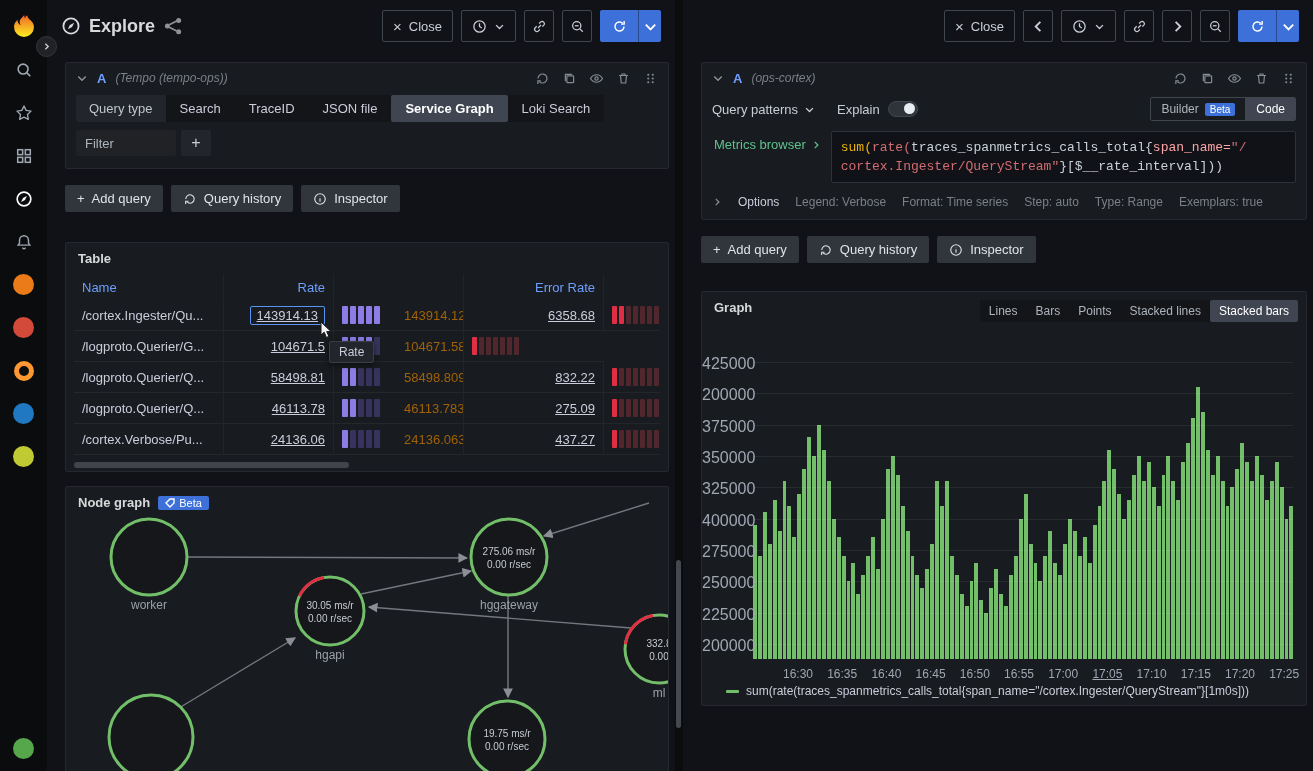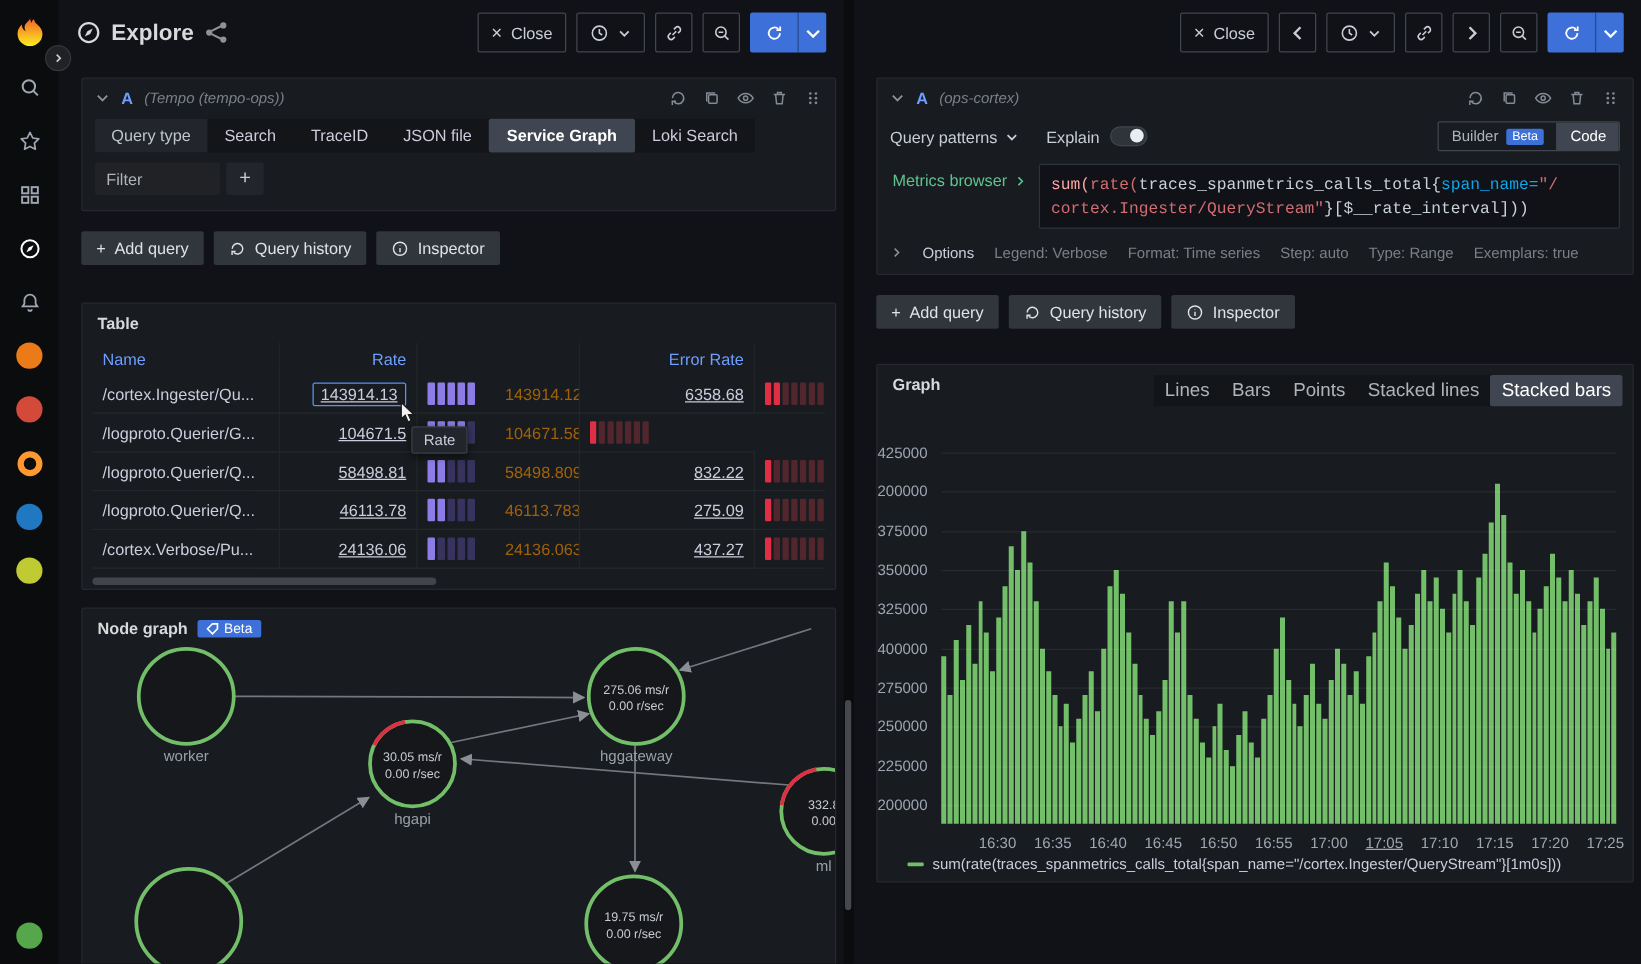--- a/index.html
+++ b/index.html
@@ -72,22 +72,22 @@
 .knob{position:absolute;right:2px;top:1px;width:11px;height:11px;background:#e9edf2;border-radius:50%}
 .bc-group{margin-left:auto;display:flex;border:1px solid #40464e;border-radius:2px;overflow:hidden}
 .bc{padding:4px 10px;font-size:12px;color:#aeb4bc;display:flex;gap:6px;align-items:center;cursor:pointer}
 .bc+.bc{border-left:1px solid #40464e}
 .bc.active{background:#3f4651;color:#fff}
 .beta-pill{background:#3d71d9;color:#fff;font-size:10px;padding:1px 5px;border-radius:2px}
 .metrics-row{display:flex;gap:8px;align-items:flex-start;padding:2px 10px 6px}
 .mb-label{color:#5fc28f;padding:6px 2px;white-space:nowrap;cursor:pointer;display:flex;gap:5px;align-items:center}
 .code-box{flex:1;background:#111217;border:1px solid #2c313a;border-radius:2px;padding:6px 9px;
   font-family:"Liberation Mono",monospace;font-size:13px;line-height:19px;cursor:text}
-.tok-fn{color:#fca5a5}.tok-fn2{color:#d16d71}.tok-metric{color:#c9d1d9}
-.tok-label{color:#0ea5e9}.tok-str{color:#d16d71}
+.tok-fn{color:#eab308}.tok-fn2{color:#d16d71}.tok-metric{color:#c9d1d9}
+.tok-label{color:#fca5a5}.tok-str{color:#d16d71}
 .opt-row{display:flex;gap:16px;align-items:center;padding:6px 10px 10px;color:#7b8087;font-size:12px}
 .opt-row .opt-title{color:#ccccdc;cursor:pointer}
 
 .actions-row{display:flex;gap:8px;margin:16px 6px 0 18px}
 .action-btn{display:inline-flex;align-items:center;gap:7px;height:27px;padding:0 12px;background:#31363d;
   border-radius:2px;color:#e0e2e7;cursor:pointer}
 .action-btn svg{width:14px;height:14px}
 
 
 .panel{margin:0 6px 0 18px;background:#181b1f;border:1px solid #25282e;border-radius:2px;position:relative}
@@ -124,27 +124,27 @@
 .nodegraph{position:absolute;inset:0;width:100%;height:100%;z-index:1}
 .edge{stroke:#74777d;stroke-width:1.4}
 .node-circle{fill:#15171b;stroke:#73bf69;stroke-width:3;cursor:pointer}
 .node-err-arc{stroke:#e02f44;stroke-width:3;fill:none}
 .node-stat{fill:#c7cbd1;font-size:10px;text-anchor:middle;font-family:"Liberation Sans",sans-serif}
 .node-label{fill:#9aa0a8;font-size:12px;text-anchor:middle;font-family:"Liberation Sans",sans-serif}
 
 
 .graph-panel{margin-top:28px;height:415px}
 .mode-group{position:absolute;right:8px;top:8px;display:flex;background:#131519;border-radius:2px}
-.mode{padding:4px 9px;font-size:15px;color:#aeb4bc;cursor:pointer;white-space:nowrap}
+.mode{padding:4px 9px;font-size:12px;color:#aeb4bc;cursor:pointer;white-space:nowrap}
 .mode.active{background:#3f4651;color:#fff;border-radius:2px}
 .plot-wrap{position:absolute;left:0;right:0;top:28px;bottom:0}
 #plot{position:absolute;left:51px;top:27px;width:540px;height:312px;display:flex;align-items:flex-end;gap:1px;cursor:crosshair}
 .bar{flex:1 1 0;background:#73bf69}
 .gridline{position:absolute;left:51px;width:540px;height:1px;background:rgba(255,255,255,.07)}
-.ytick{position:absolute;left:0;width:44px;text-align:left;font-size:12px;color:#9fa7b3}
+.ytick{position:absolute;left:0;width:44px;text-align:right;font-size:16px;color:#9fa7b3}
 .xtick{position:absolute;top:347px;width:44px;text-align:center;font-size:12px;color:#9fa7b3}
 .legend{position:absolute;left:24px;top:364px;display:flex;align-items:center;gap:7px;font-size:12px;color:#ccccdc;cursor:pointer}
 .legend .sw{width:13px;height:3px;background:#73bf69;border-radius:1px}
 
 
 .tooltip{position:absolute;left:329px;top:341px;background:#22252b;border:1px solid #3a3f46;border-radius:2px;
   padding:3px 9px;font-size:12px;color:#ccccdc;z-index:20;box-shadow:0 2px 6px rgba(0,0,0,.5)}
 .cursor{position:absolute;left:320px;top:321px;z-index:21}
 </style>
 </head>

